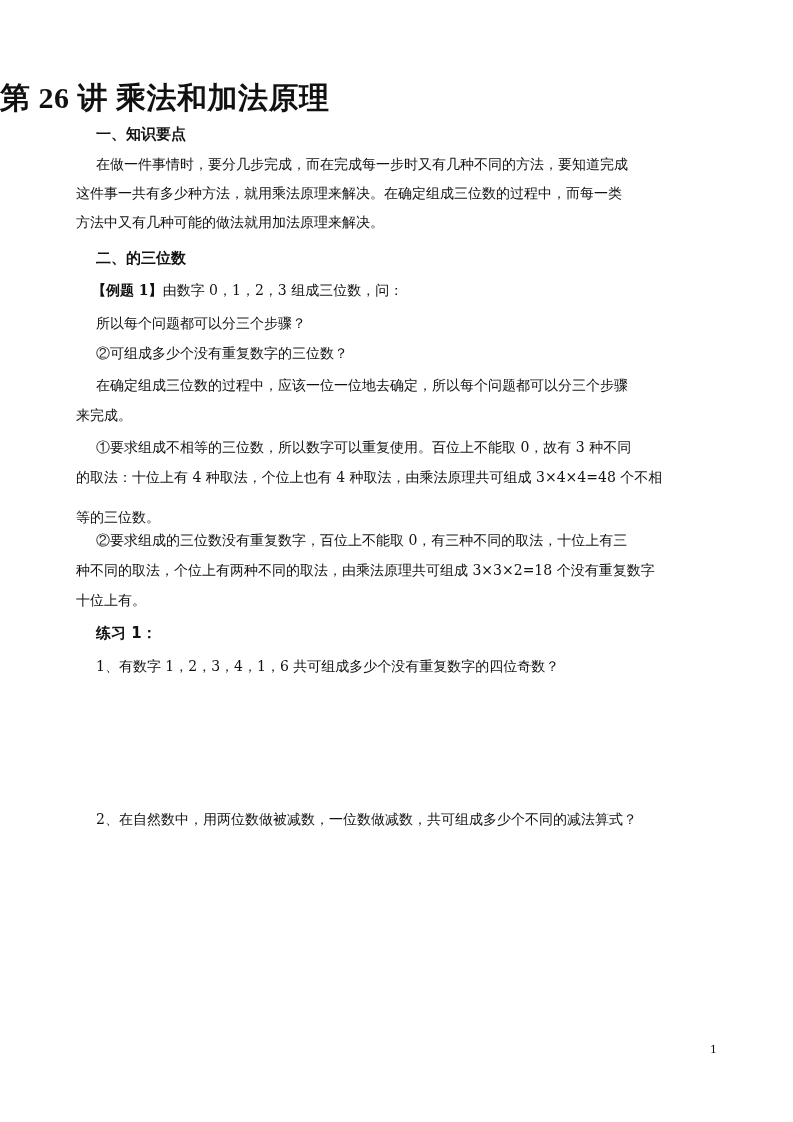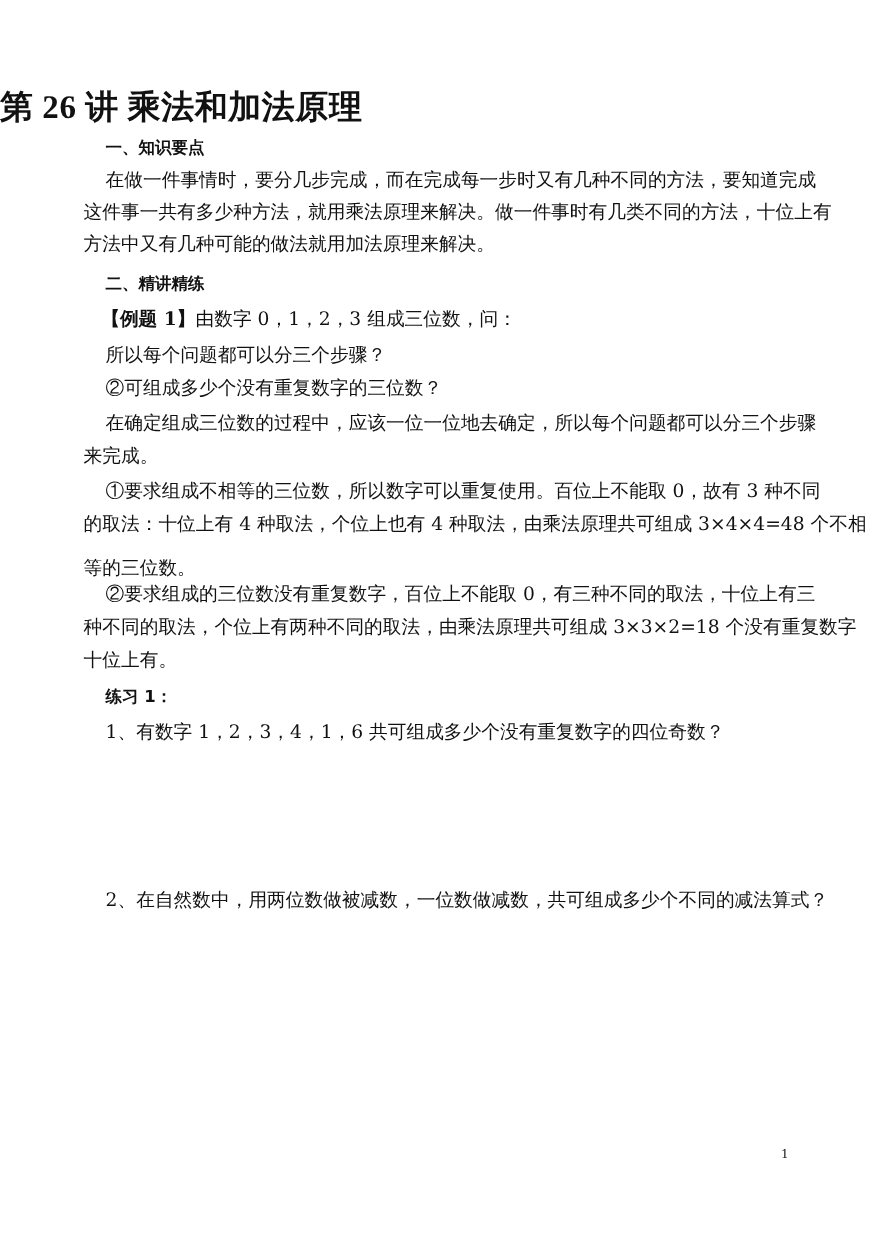--- a/index.html
+++ b/index.html
@@ -1,38 +1,38 @@
 <!DOCTYPE html>
 <html><head>
 <meta charset="utf-8">
 <style>
   html, body { margin: 0; padding: 0; background: #ffffff; }
   body { width: 793px; height: 1122px; position: relative; overflow: hidden;
          font-family: "DejaVu Serif", "Liberation Serif", serif; color: #111; }
   .title { position: absolute; top: 78px; left: 0; width: 793px; text-align: left;
            font-size: 30px; font-weight: bold; letter-spacing: 0.5px; line-height: 40px;
            font-family: "Liberation Serif", "DejaVu Serif", serif; }
-  .line { position: absolute; left: 76px; width: 642px; font-size: 17px; line-height: 20px;
+  .line { position: absolute; left: 76px; width: 642px; font-size: 14px; line-height: 20px;
           white-space: nowrap; text-align: justify; }
   .ind { left: 96px; width: 610px; }
   .h { font-weight: bold; font-family: "DejaVu Sans", "Liberation Sans", sans-serif; font-size: 15px; }
   .b { font-weight: bold; margin-top: 16px; }
   .pagenum { position: absolute; left: 710px; top: 1043px; font-size: 11px; }
 </style>
 </head>
 <body>
 
 <div class="title">第 26 讲  乘法和加法原理</div>
 
 <div class="line ind h" style="top:124px">一、知识要点</div>
 <div class="line ind" style="top:154px">在做一件事情时，要分几步完成，而在完成每一步时又有几种不同的方法，要知道完成</div>
-<div class="line" style="top:183px">这件事一共有多少种方法，就用乘法原理来解决。做一件事时有几类不同的方法，十位上有</div>
+<div class="line" style="top:183px">这件事一共有多少种方法，就用乘法原理来解决。在确定组成三位数的过程中，而每一类</div>
 <div class="line" style="top:212px">方法中又有几种可能的做法就用加法原理来解决。</div>
 
-<div class="line ind h" style="top:248px">二、精讲精练</div>
+<div class="line ind h" style="top:248px">二、的三位数</div>
 <div class="line" style="top:280px; left:92px;">
   <span class="b">【例题 1】</span><span>由数字 0，1，2，3 组成三位数，问：</span>
 </div>
 <div class="line ind" style="top:313px">所以每个问题都可以分三个步骤？</div>
 <div class="line ind" style="top:343px">②可组成多少个没有重复数字的三位数？</div>
 
 <div class="line ind" style="top:375px">在确定组成三位数的过程中，应该一位一位地去确定，所以每个问题都可以分三个步骤</div>
 <div class="line" style="top:405px">来完成。</div>
 
 <div class="line ind" style="top:437px">①要求组成不相等的三位数，所以数字可以重复使用。百位上不能取 0，故有 3 种不同</div>

